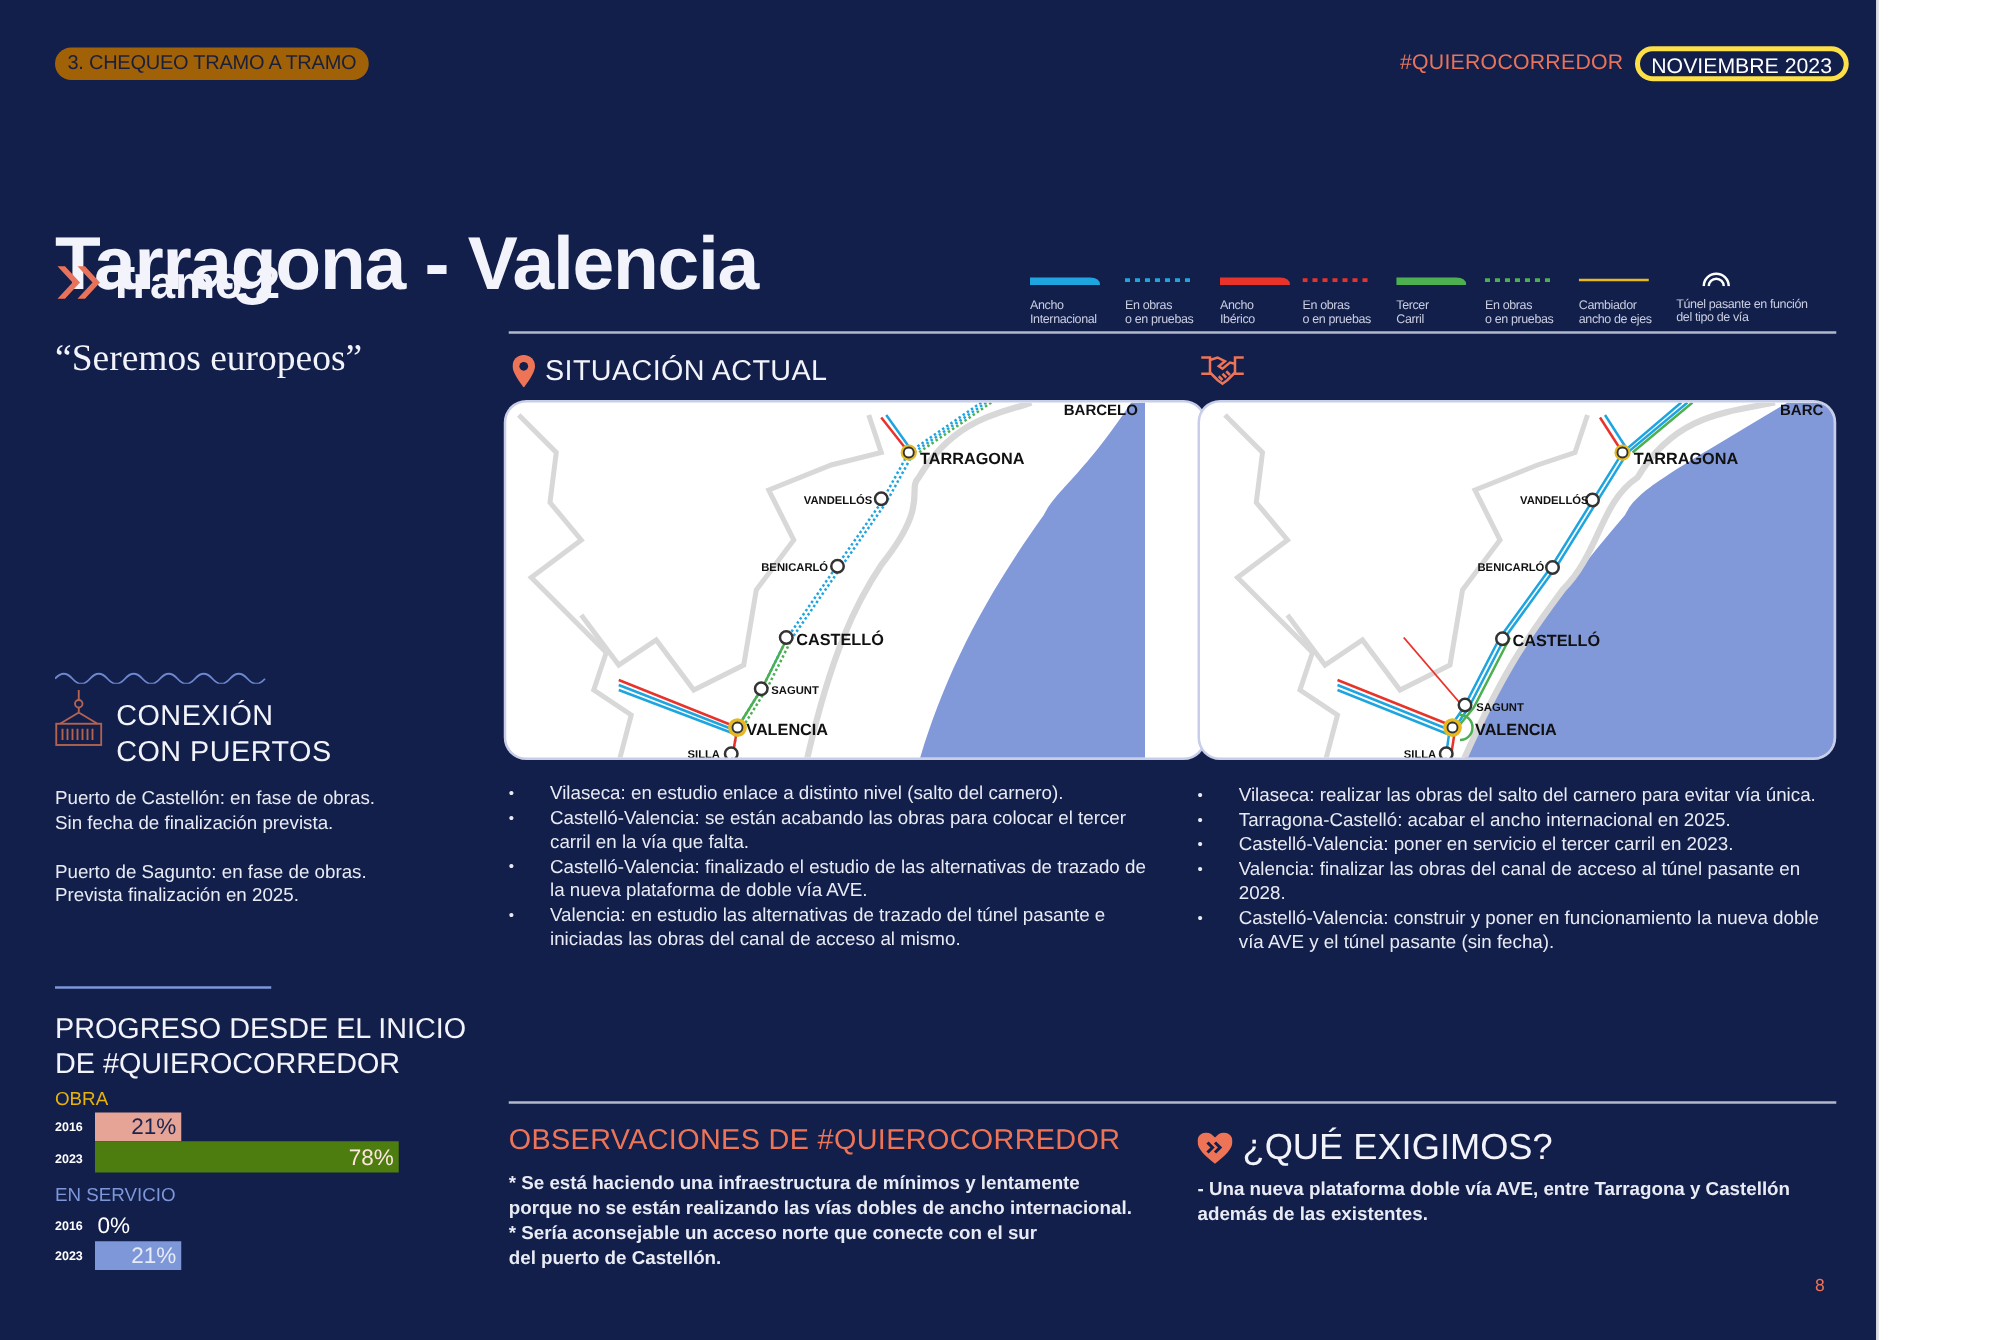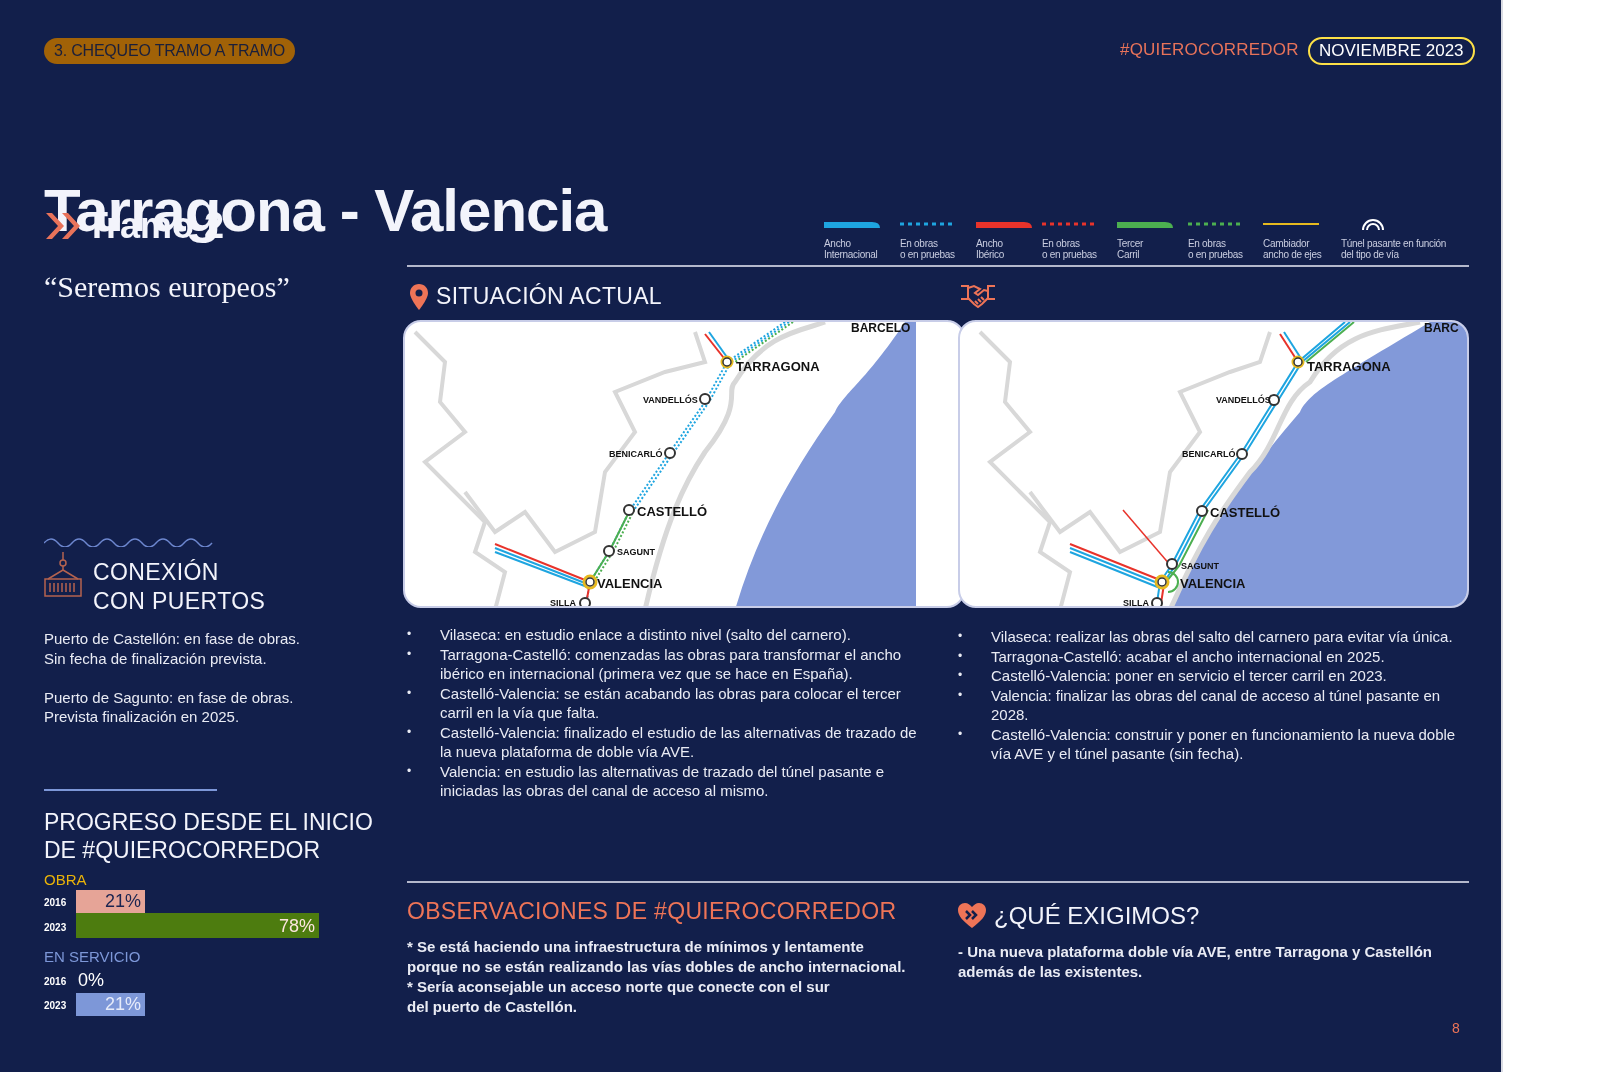--- a/index.html
+++ b/index.html
@@ -4,21 +4,21 @@
 <style>
   * { box-sizing: border-box; margin: 0; padding: 0; }
   html, body { width: 1600px; height: 1072px; background: #ffffff; overflow: hidden; }
   body { font-family: "Liberation Sans", "DejaVu Sans", sans-serif; position: relative; }
   .page { position: absolute; left: 0; top: 0; width: 1501px; height: 1072px; background: #121f4b; color: #ffffff; }
   .page-edge { position: absolute; left: 1501px; top: 0; width: 2px; height: 1072px; background: #d9dbe3; }
   .abs { position: absolute; }
 
   .section-pill { left: 44px; top: 38px; height: 26px; padding: 0 10px; background: #a16207; color: #1a1f3b; border-radius: 13px; font-size: 16px; line-height: 26px; letter-spacing: -0.2px; }
   .hashtag { left: 1120px; top: 40px; font-size: 17px; color: #e8735a; letter-spacing: 0.2px; }
-  .date-pill { left: 1308px; top: 37px; height: 28px; padding: 0 9px; border: 2px solid #fde047; border-radius: 14px; font-size: 17px; line-height: 24px; color: #ffffff; }
+  .date-pill { left: 1308px; top: 37px; height: 28px; padding: 0 9px; border: 4px solid #fde047; border-radius: 14px; font-size: 17px; line-height: 24px; color: #ffffff; }
 
   .title { left: 44px; top: 128px; font-size: 60px; font-weight: bold; letter-spacing: -1px; color: #f3f4fb; margin-top: 48px; }
   .subtitle { left: 44px; top: 205px; font-size: 36px; font-weight: bold; color: #f3f4fb; display: flex; align-items: center; }
   .subtitle svg { margin-right: 4px; }
   .quote { left: 44px; top: 270px; font-family: "Liberation Serif", "DejaVu Serif", serif; font-size: 30px; color: #f3f4fb; }
 
   .legend { left: 824px; top: 220px; display: flex; gap: 0; }
   .legend-item { width: 76px; margin-right: 0; }
   .legend-item .sw { height: 8px; width: 56px; margin-bottom: 6px; }
   .legend-item .lbl { font-size: 10px; line-height: 11px; color: #c9cde0; letter-spacing: -0.3px; }
@@ -37,21 +37,21 @@
   .ports-text { left: 44px; top: 629px; font-size: 15px; line-height: 19.5px; color: #e9ebf4; }
   .ports-text p { margin-bottom: 19.5px; }
 
   .progress-title { left: 44px; top: 808px; font-size: 23px; line-height: 28px; color: #f3f4fb; }
   .cat-label { font-size: 15px; }
   .year { font-size: 10px; font-weight: bold; color: #ffffff; }
   .bar { position: absolute; height: 23px; font-size: 18px; text-align: right; padding-right: 4px; line-height: 23px; }
 
   .obs-title { left: 407px; top: 898px; font-size: 23px; color: #ee7457; letter-spacing: 0.3px; }
   .obs-text { left: 407px; top: 937px; width: 500px; font-size: 15px; line-height: 20px; font-weight: bold; color: #e9ebf4; }
-  .exig-title { left: 958px; top: 902px; font-size: 24px; color: #f3f4fb; display: flex; align-items: center; }
+  .exig-title { left: 958px; top: 902px; font-size: 29px; color: #f3f4fb; display: flex; align-items: center; }
   .exig-text { left: 958px; top: 942px; width: 520px; font-size: 15px; line-height: 20px; font-weight: bold; color: #e9ebf4; }
   .page-num { left: 1452px; top: 1020px; font-size: 14px; color: #ee7457; }
 </style>
 </head>
 <body>
 
 <div class="page">
 
   <div class="abs section-pill">3. CHEQUEO TRAMO A TRAMO</div>
   <div class="abs hashtag">#QUIEROCORREDOR</div>
@@ -173,21 +173,20 @@
         <text x="232" y="194" font-size="13">CASTELLÓ</text>
         <text x="212" y="233" font-size="9">SAGUNT</text>
         <text x="192" y="266" font-size="13">VALENCIA</text>
         <text x="145" y="284" font-size="9">SILLA</text>
       </g>
     </svg>
   </div>
 
   <ul class="abs bullets" style="left:407px;top:625px;width:515px">
     <li>Vilaseca: en estudio enlace a distinto nivel (salto del carnero).</li>
-    <li>Tarragona-Castelló: comenzadas las obras para transformar el ancho ibérico en internacional (primera vez que se hace en España).</li>
     <li>Castelló-Valencia: se están acabando las obras para colocar el tercer carril en la vía que falta.</li>
     <li>Castelló-Valencia: finalizado el estudio de las alternativas de trazado de la nueva plataforma de doble vía AVE.</li>
     <li>Valencia: en estudio las alternativas de trazado del túnel pasante e iniciadas las obras del canal de acceso al mismo.</li>
   </ul>
 
   <div class="abs col-head" style="left:960px;top:283px">
     <svg width="36" height="26" viewBox="0 0 36 26">
         <g stroke="#ee7457" stroke-width="2" fill="none">
           <path d="M1 3 L8 3 L8 16 L1 16"></path>
           <path d="M35 3 L28 3 L28 16 L35 16"></path>

